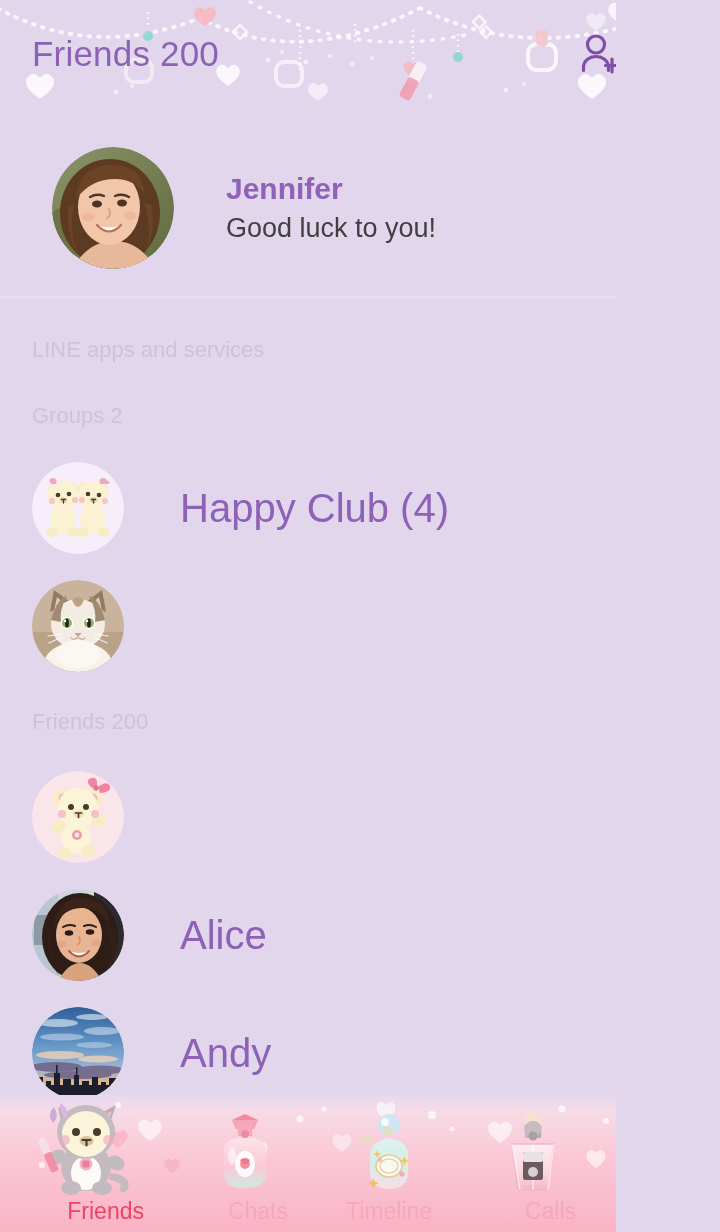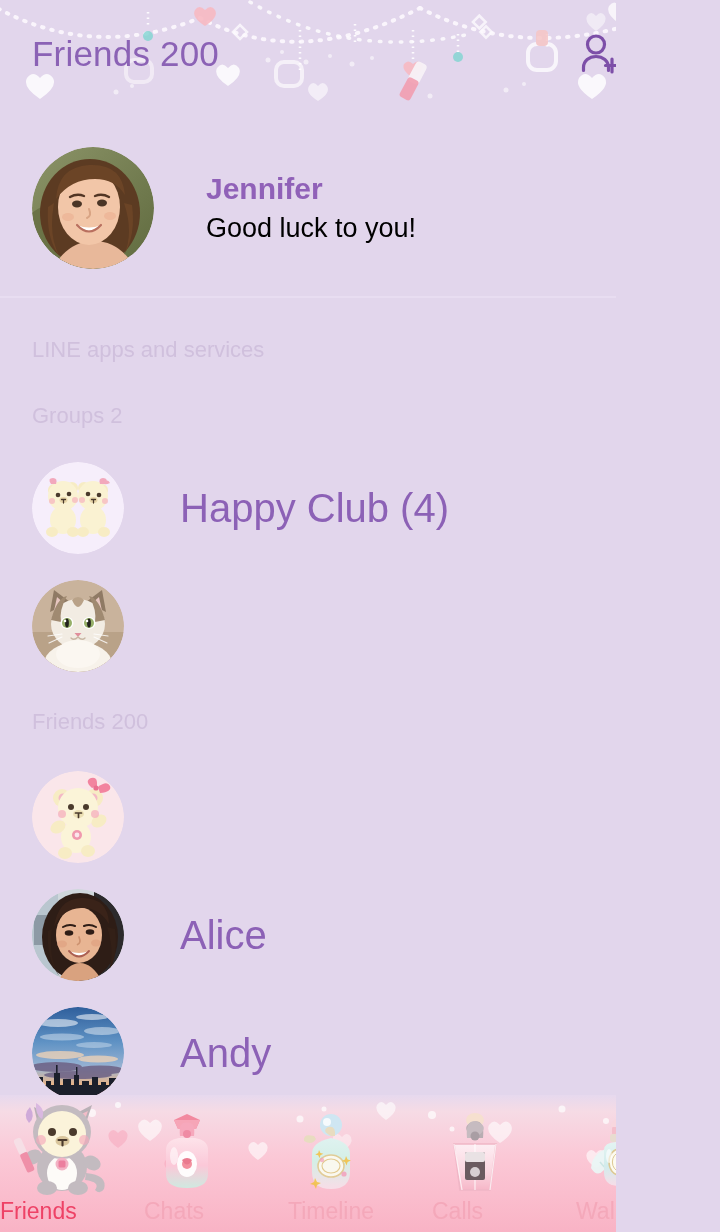--- a/index.html
+++ b/index.html
@@ -28,27 +28,27 @@
   .hdr-icons {
     position:absolute; right:18px; top:30px;
     display:flex; align-items:center; gap:30px; z-index:5;
   }
   .hdr-icon { width:48px; height:48px; display:flex; align-items:center; justify-content:center; }
   .hdr-icon svg { display:block; }
 
   
   .profile {
     position:absolute; top:132px; left:0; width:720px; height:152px;
-    display:flex; align-items:center; padding-left:32px;
+    display:flex; align-items:center; padding-left:52px;
   }
   .avatar { border-radius:50%; overflow:hidden; flex:none; position:relative; }
   .pf-avatar { width:122px; height:122px; }
   .pf-text { margin-left:52px; }
   .pf-name { font-size:30px; font-weight:bold; color:#9061b8; line-height:1.25; }
-  .pf-status { font-size:27px; color:#000000; line-height:1.3; margin-top:4px; }
+  .pf-status { font-size:27px; color:#404040; line-height:1.3; margin-top:4px; }
 
   .divider {
     position:absolute; left:0; top:296px; width:720px; height:2px;
     background:#e8ddf1;
   }
 
   
   .section-head {
     position:absolute; left:0; width:720px; height:56px;
     display:flex; align-items:center;
@@ -72,21 +72,21 @@
     position:absolute; left:0; bottom:0; width:720px; height:137px;
     background:linear-gradient(180deg,
       rgba(226,214,236,1) 0%,
       rgba(247,216,228,26%) 0%,
       #f7d3de 22%, #fbc2d0 58%, #fab6c6 100%);
     display:flex; align-items:flex-end; overflow:hidden;
   }
   .nav-bg { position:absolute; inset:0; }
   .nav-item {
     position:relative; flex:1; height:137px;
-    display:flex; flex-direction:column; align-items:flex-start; justify-content:flex-end;
+    display:flex; flex-direction:column; align-items:flex-end; justify-content:flex-end;
     padding-bottom:6px; z-index:3;
   }
   .nav-icon { width:86px; height:84px; display:flex; align-items:flex-end; justify-content:center; }
   .nav-label { font-size:23px; line-height:1.2; margin-top:2px; color:#f4a8ba; }
   .nav-item.active .nav-label { color:#ee4266; }
   .nav-item.active .nav-icon { width:120px; height:105px; }
 </style>
 </head>
 <body>
 

